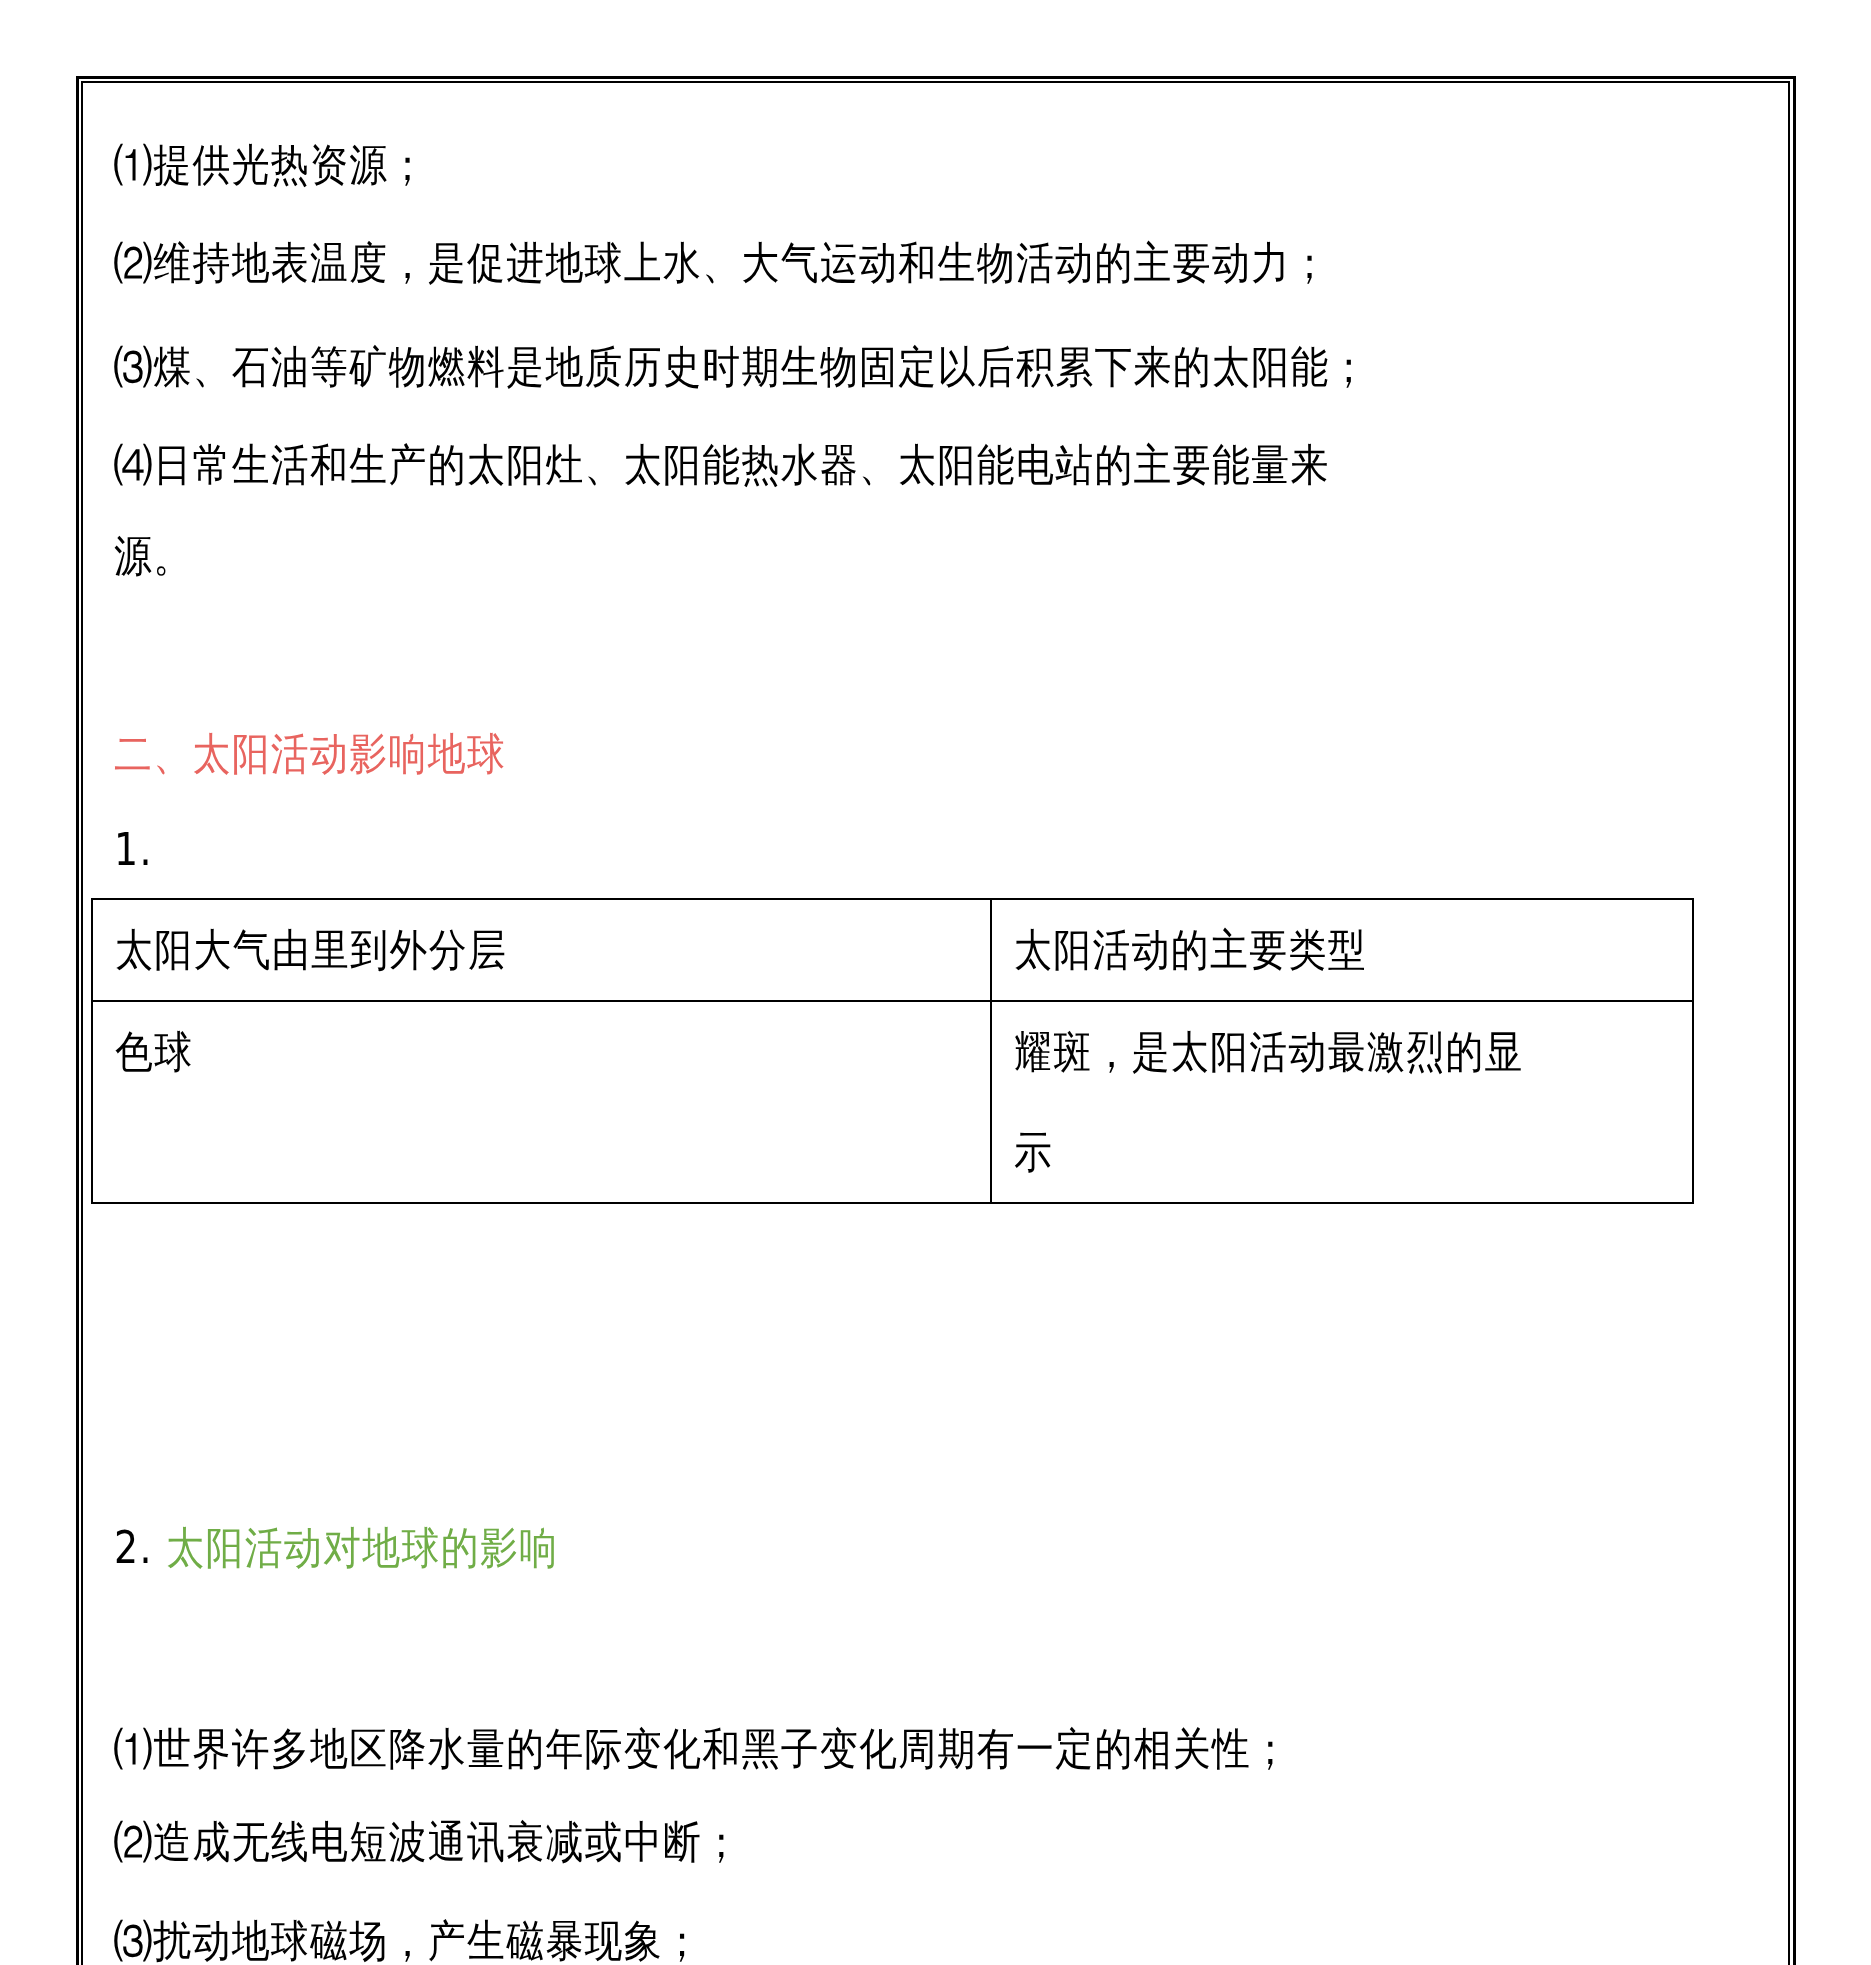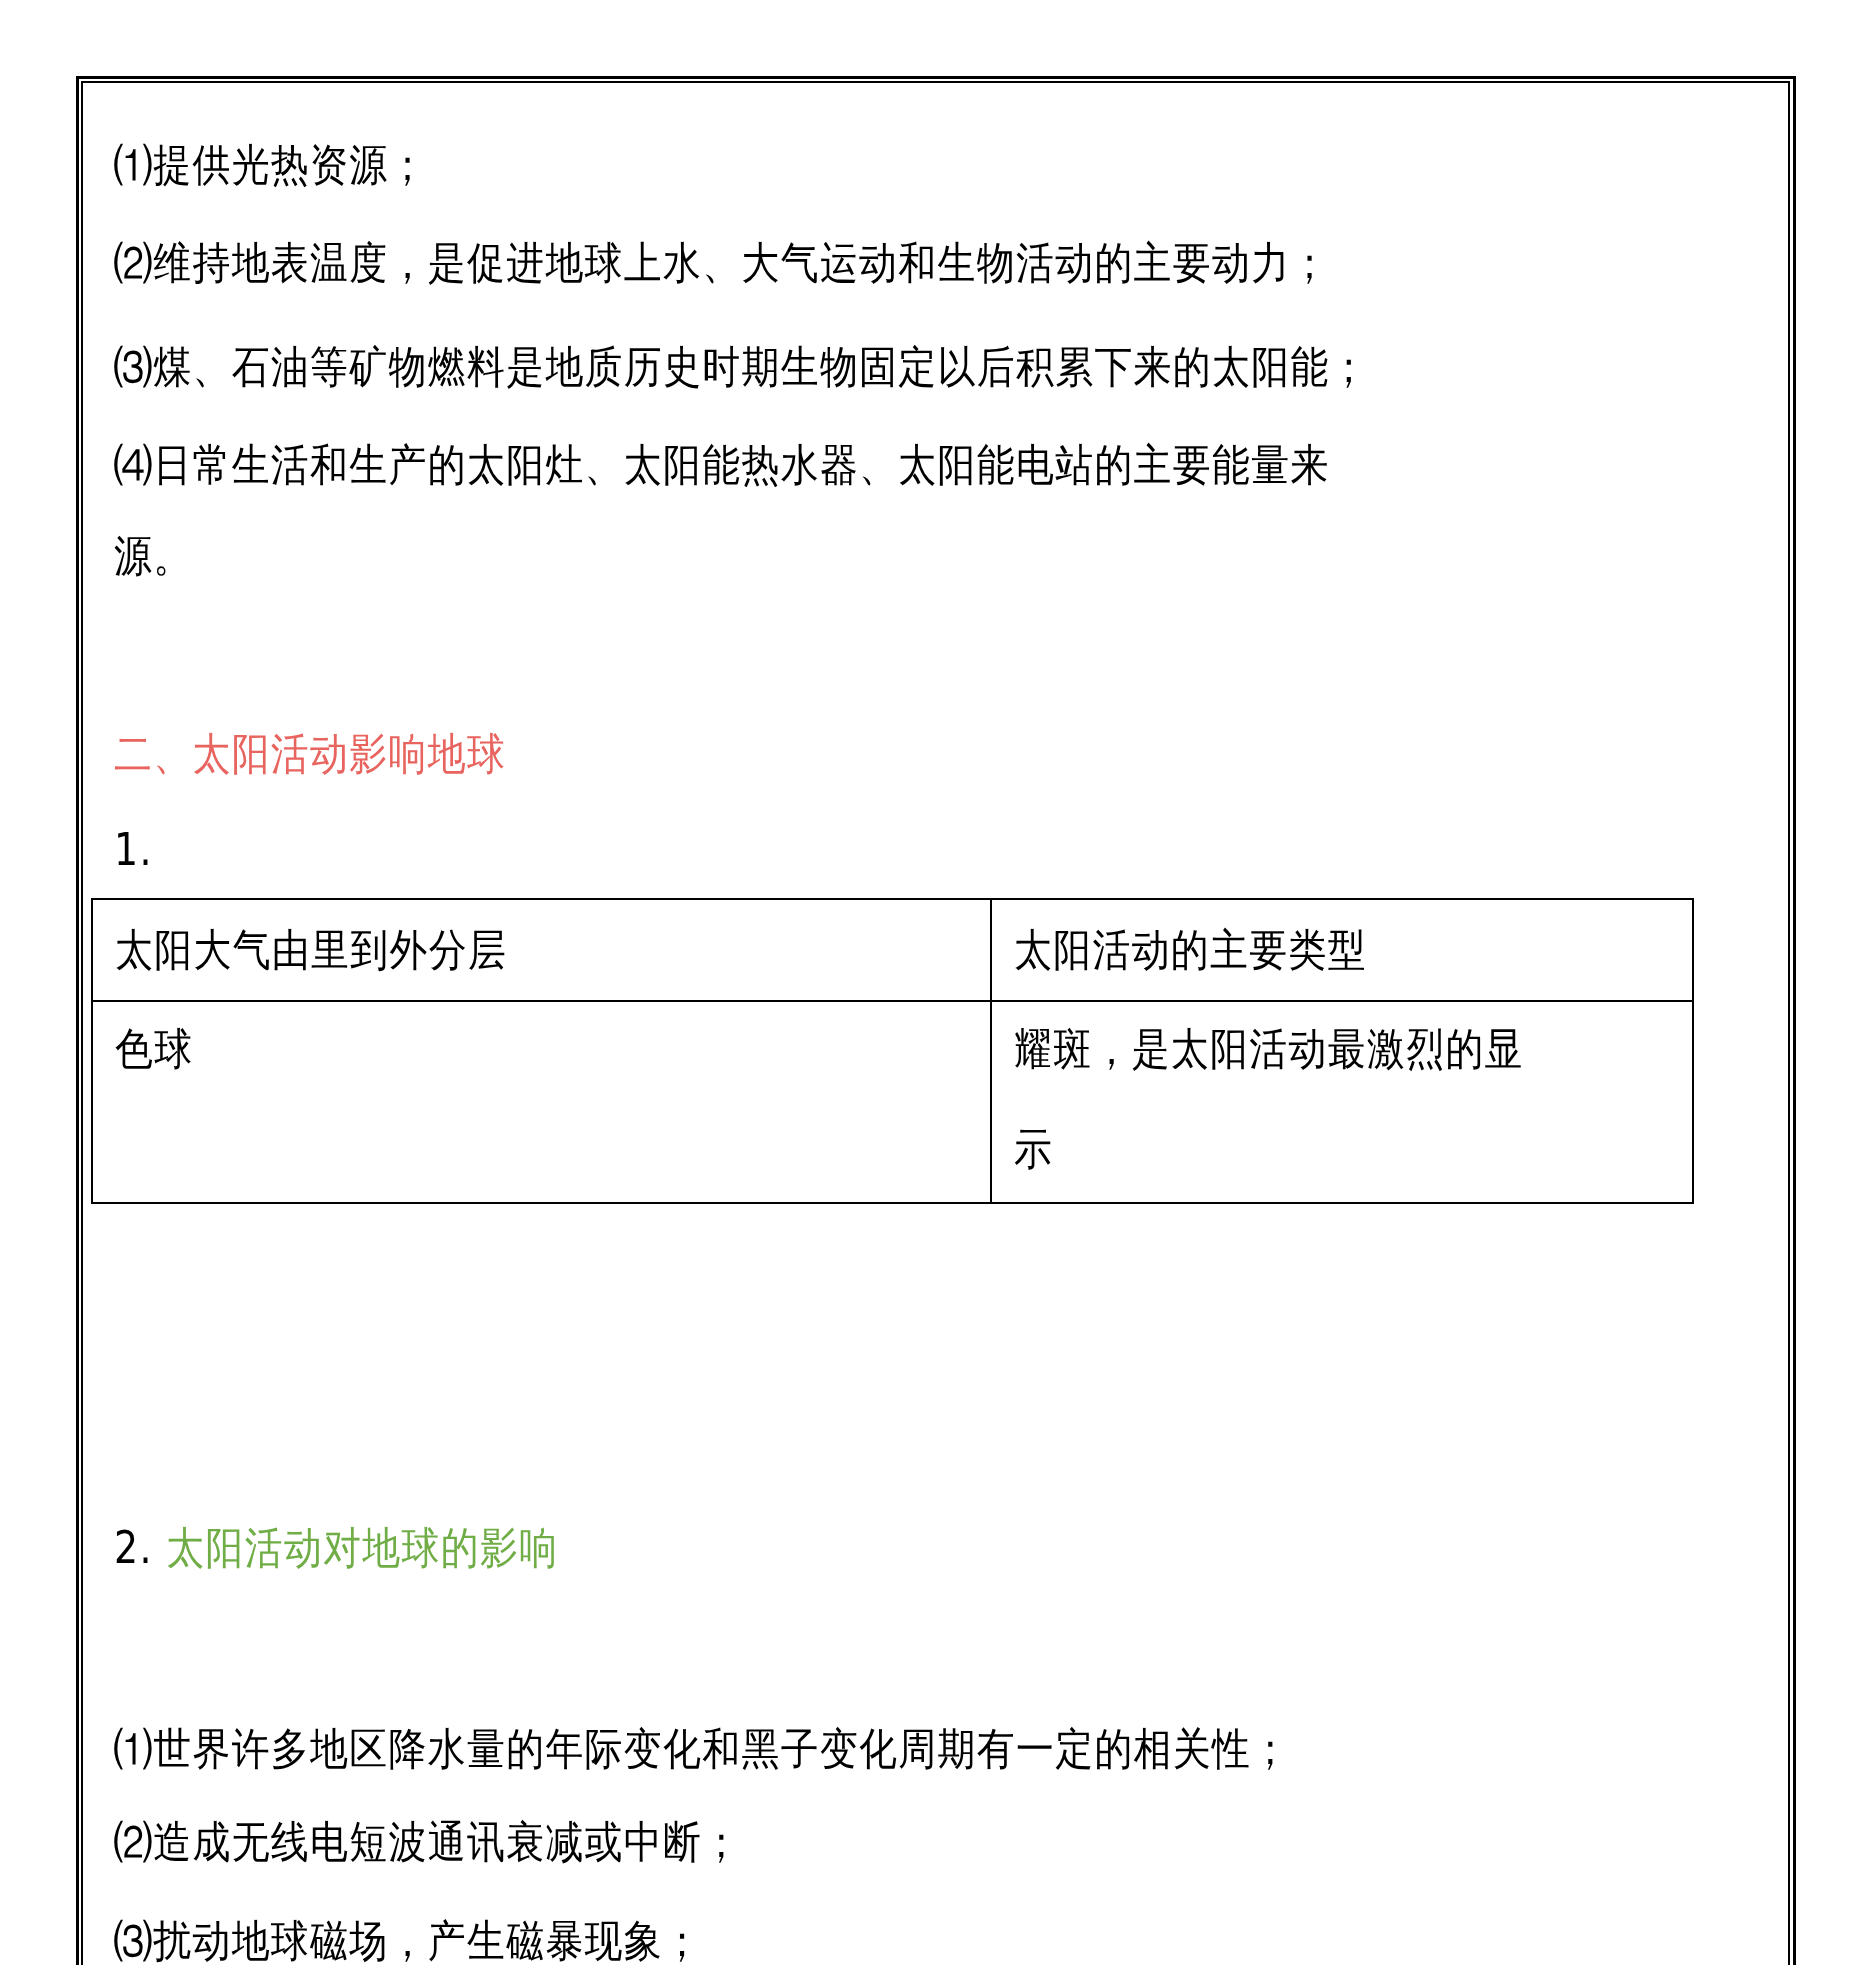--- a/index.html
+++ b/index.html
@@ -74,21 +74,21 @@
     display: inline-block;
     transform-origin: left center;
     transform: scaleX(0.86);
     letter-spacing: 1.6px;
     white-space: nowrap;
   }
   col.c1 { width: 899px; }
   col.c2 { width: 702px; }
   tr.r1 td { height: 97px; }
   tr.r2 td { height: 97px; }
-  tr.r3 td { height: 195px; font-family: Liberation Mono, monospace; }
+  tr.r3 td { height: 195px; }
   tr.r4 td { height: 97px; }
 </style>
 </head>
 <body>
 
 <div class="frame-outer"></div>
 <div class="frame-inner"></div>
 
 <div class="line" style="top:137px">⑴提供光热资源；</div>
 <div class="line" style="top:235px">⑵维持地表温度，是促进地球上水、大气运动和生物活动的主要动力；</div>

